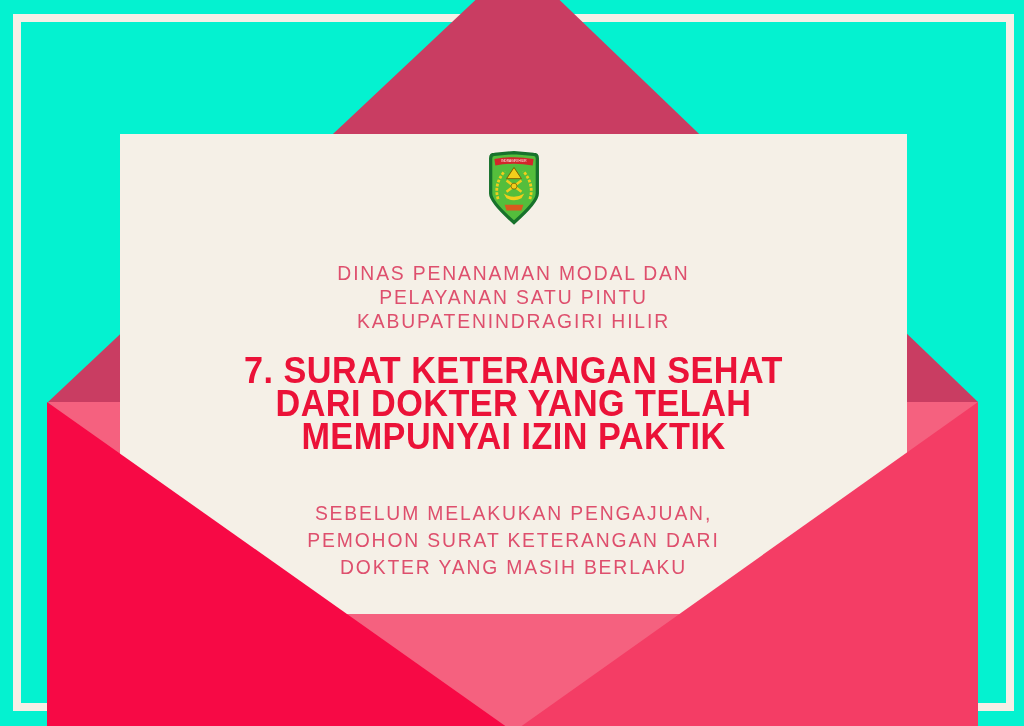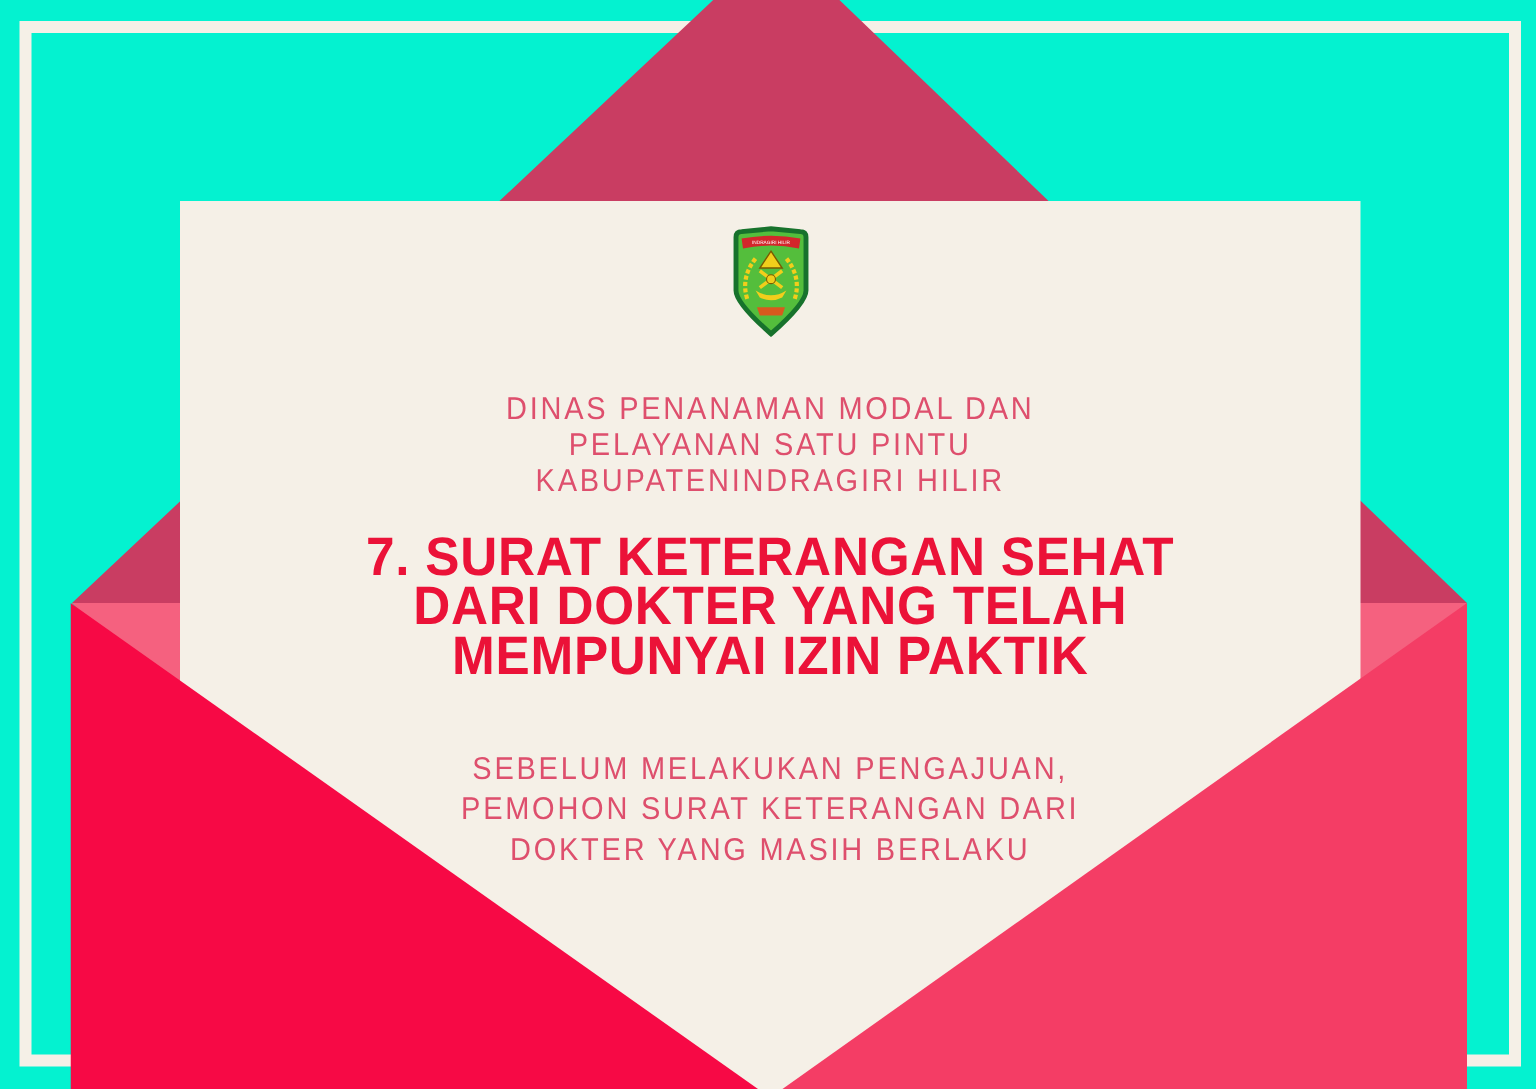--- a/index.html
+++ b/index.html
@@ -21,21 +21,21 @@
   .shape{position:absolute;left:0;top:0;width:1024px;height:726px;}
   .env-back{
     background:var(--env-back,#C93D62);
     clip-path:polygon(518px -40px, 978px 402px, 518px 850px, 48px 402px);
   }
   .env-lining{
     background:var(--env-lining,#F5617F);
     clip-path:polygon(48px 402px, 978px 402px, 513px 850px);
   }
   .card{
-    position:absolute;left:120px;top:134px;width:787px;height:592px;
+    position:absolute;left:120px;top:134px;width:787px;height:480px;
     background:var(--cream,#F5F0E7);
   }
   .flap-left{
     background:var(--flap-left,#F70945);
     clip-path:polygon(47px 402px, 511px 730px, 47px 730px);
   }
   .flap-right{
     background:var(--flap-right,#F43D65);
     clip-path:polygon(978px 402px, 978px 730px, 516px 730px);
   }

